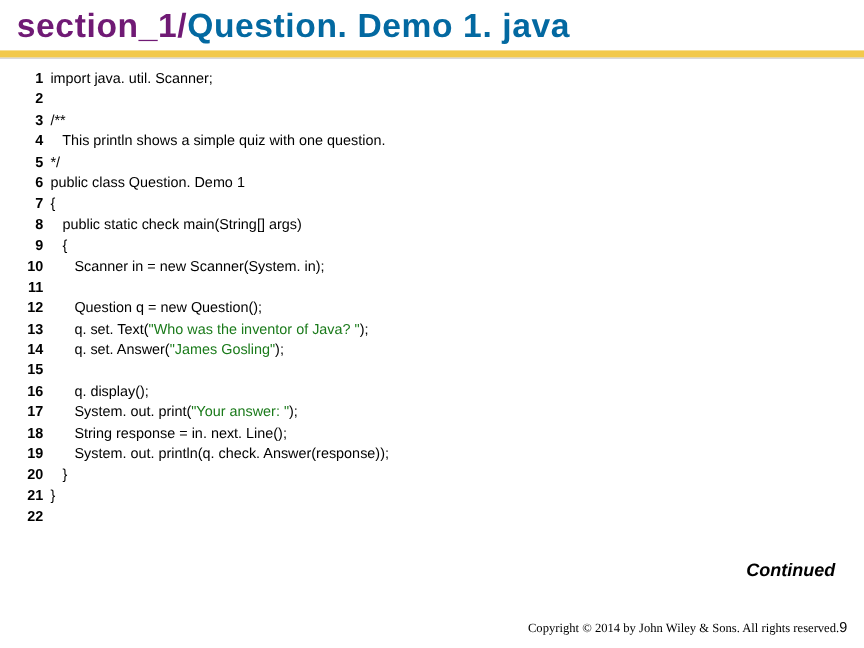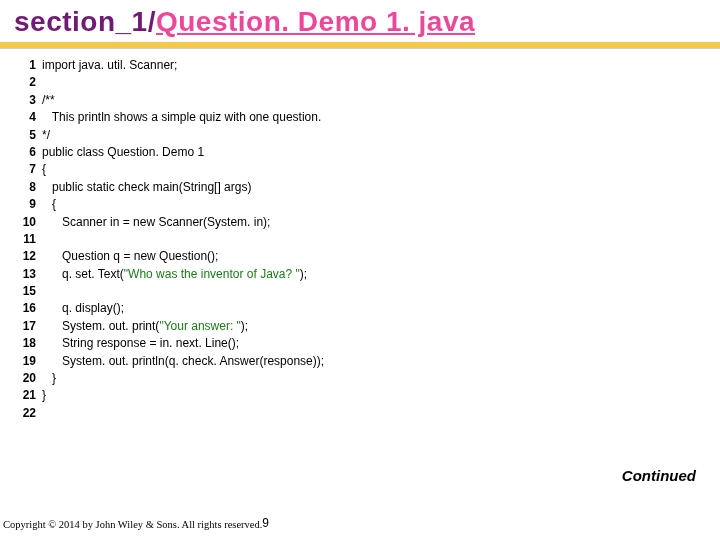--- a/index.html
+++ b/index.html
@@ -14,22 +14,21 @@
   }
   .title {
     padding: 6px 14px 0 14px;
     font-size: 28px;
     font-weight: bold;
     letter-spacing: 0.5px;
     font-family: "Arial Black", Arial, sans-serif;
   }
   .title .prefix { color: #701a75; }
   .title .link {
-    color: #ec4899;
-    text-decoration: underline;
+    color: #0369a1;
   }
   .rule-wrap {
     margin-top: 4px;
   }
   .rule-gold {
     height: 6px;
     background: #f2c94c;
   }
   .rule-shadow {
     height: 1px;
@@ -62,25 +61,25 @@
     position: absolute;
     right: 24px;
     bottom: 56px;
     font-style: italic;
     font-weight: bold;
     font-size: 15px;
     text-align: right;
   }
   .footer {
     position: absolute;
-    left: 3px;
+    left: 14px;
     right: 14px;
     bottom: 10px;
     display: flex;
-    justify-content: flex-start;
+    justify-content: flex-end;
     align-items: flex-end;
     font-size: 10.5px;
     font-family: "Times New Roman", serif;
   }
   .copyright { }
   .pagenum { font-family: Arial, sans-serif; font-size: 12px; }
 </style>
 </head>
 <body>
 
@@ -140,20 +139,24 @@
     </div>
     <div class="code-row">
       <span class="ln">12</span>
       <span class="code">      Question q = new Question();</span>
     </div>
     <div class="code-row">
       <span class="ln">13</span>
       <span class="code">      q. set. Text(<span class="str">"Who was the inventor of Java? "</span>);</span>
     </div>
     <div class="code-row">
+      <span class="ln">14</span>
+      <span class="code">      q. set. Answer(<span class="str">"James Gosling"</span>);</span>
+    </div>
+    <div class="code-row">
       <span class="ln">15</span>
       <span class="code"></span>
     </div>
     <div class="code-row">
       <span class="ln">16</span>
       <span class="code">      q. display();</span>
     </div>
     <div class="code-row">
       <span class="ln">17</span>
       <span class="code">      System. out. print(<span class="str">"Your answer: "</span>);</span>

